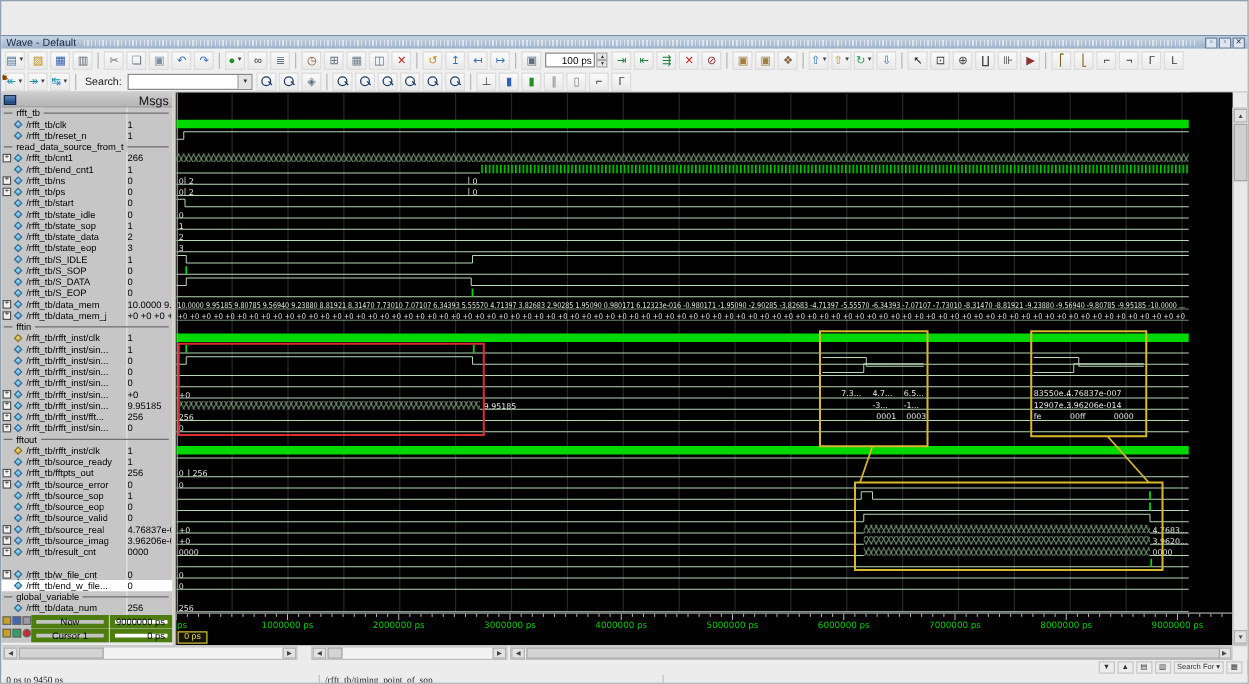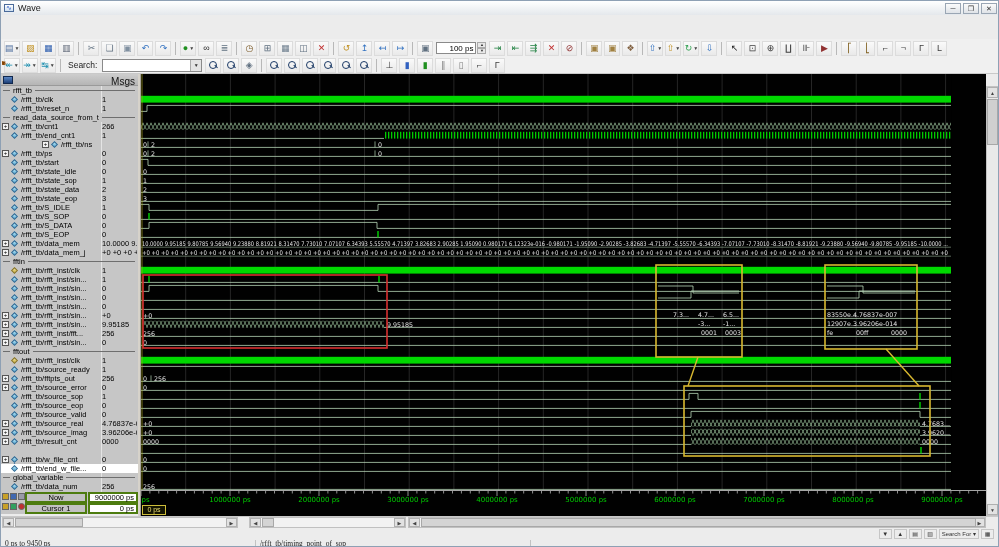--- a/index.html
+++ b/index.html
@@ -56,21 +56,21 @@
           font-size:6px;line-height:5px;text-align:center;color:#000;}
   .diamond{position:absolute;left:11px;top:2px;width:5px;height:5px;transform:rotate(45deg);
            background:linear-gradient(135deg,#bfeaf8,#49a8d8);border:1px solid #2a6a98;}
   .diamond.y{background:linear-gradient(135deg,#f2e8a0,#cfae30);border-color:#8a7420;}
   .sname{position:absolute;left:20px;top:0px;max-width:79px;overflow:hidden;line-height:9px;}
   .sval{position:absolute;left:101px;top:0px;width:35px;overflow:hidden;line-height:9px;}
   .gdivline{position:absolute;left:2px;right:3px;top:4px;height:1px;background:#6e6e6e;}
   .gdivlabel{position:absolute;left:9px;top:0;background:#c6c6c6;padding:0 3px;line-height:9px;}
   
   .frow{position:absolute;left:0;width:137px;height:11px;background:#c6c6c6;font-size:7.5px;}
-  .fcell{position:absolute;top:0;height:11px;border:2px solid #4d7c0f;background:#c2c2c2;
+  .fcell{position:absolute;top:0;height:11px;border:4px solid #4d7c0f;background:#c2c2c2;
          display:flex;align-items:center;justify-content:center;}
   .fval{background:#ffffff;justify-content:flex-end;padding-right:2px;}
   #corner-icons{position:absolute;left:0px;top:418px;width:23px;height:22px;}
   .cicon{position:absolute;width:7px;height:7px;border:1px solid #666;}
   
   #splitter{left:137px;top:73px;width:3px;height:442px;background:#d6d2ca;border-right:1px solid #a8a49c;}
   #canvas{left:140px;top:73px;width:845px;height:416px;background:#010101;}
   #ruler{left:140px;top:489px;width:845px;height:14px;background:#010101;}
   #ctrack{left:140px;top:503px;width:845px;height:12px;background:#010101;}
   #cursor-box{position:absolute;left:1px;top:1px;width:24px;height:10px;border:1px solid #cdbd3a;
@@ -96,30 +96,29 @@
   .fbtn{min-width:13px;height:10px;border:1px solid #c6c6c6;background:#ececec;font-size:6px;line-height:9px;text-align:center;color:#333;margin-left:2px;padding:0 2px;}
   
   #statusbar{left:0;top:539px;width:999px;height:8px;background:#ececec;display:flex;font-size:7.5px;color:#222;}
   .scell{height:20px;border-right:1px solid #c2c2c2;padding:0 4px;overflow:hidden;white-space:nowrap;line-height:8px;font-family:Liberation Serif, serif;}
 </style>
 </head>
 <body>
 
 <div id="win">
 
-  <div class="abs" id="titlebar">
-    <div id="title-icon">∿</div>
-    <span>Wave</span>
-    <div style="flex:1"></div>
-    <div class="winbtn">─</div>
-    <div class="winbtn">❐</div>
-    <div class="winbtn">✕</div>
+
+
+  <div class="abs" id="wstrip">
+    <span>Wave - Default</span>
+    <div id="wstrip-fill"></div>
+    <div class="stripbtn">▫</div>
+    <div class="stripbtn">▫</div>
+    <div class="stripbtn">✕</div>
   </div>
-
-
 
   <div class="abs" id="tb1">
       <span class="tbg">
         <span class="tb">
           <span style="color: rgb(80, 112, 160);">▤</span>
           <span class="dd">▼</span>
         </span>
         <span class="tb">
           <span style="color: rgb(192, 144, 32);">▨</span>
         </span>
@@ -415,21 +414,21 @@
           <div class="expbox">+</div>
           <div class="diamond"></div>
           <span class="sname">/rfft_tb/cnt1</span>
           <span class="sval">266</span>
         </div>
         <div class="srow" style="top: 45px;">
           <div class="diamond"></div>
           <span class="sname">/rfft_tb/end_cnt1</span>
           <span class="sval">1</span>
         </div>
-        <div class="srow" style="top: 54px; margin-left: 40px;">
+        <div class="srow" style="top: 54px;">
           <div class="expbox">+</div>
           <div class="diamond"></div>
           <span class="sname">/rfft_tb/ns</span>
           <span class="sval">0</span>
         </div>
         <div class="srow" style="top: 63px;">
           <div class="expbox">+</div>
           <div class="diamond"></div>
           <span class="sname">/rfft_tb/ps</span>
           <span class="sval">0</span>

